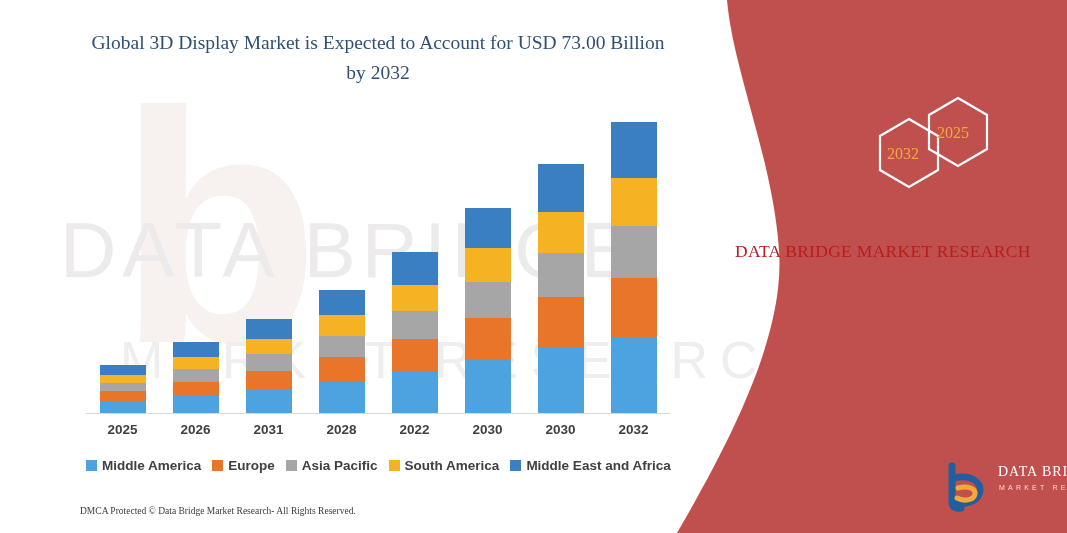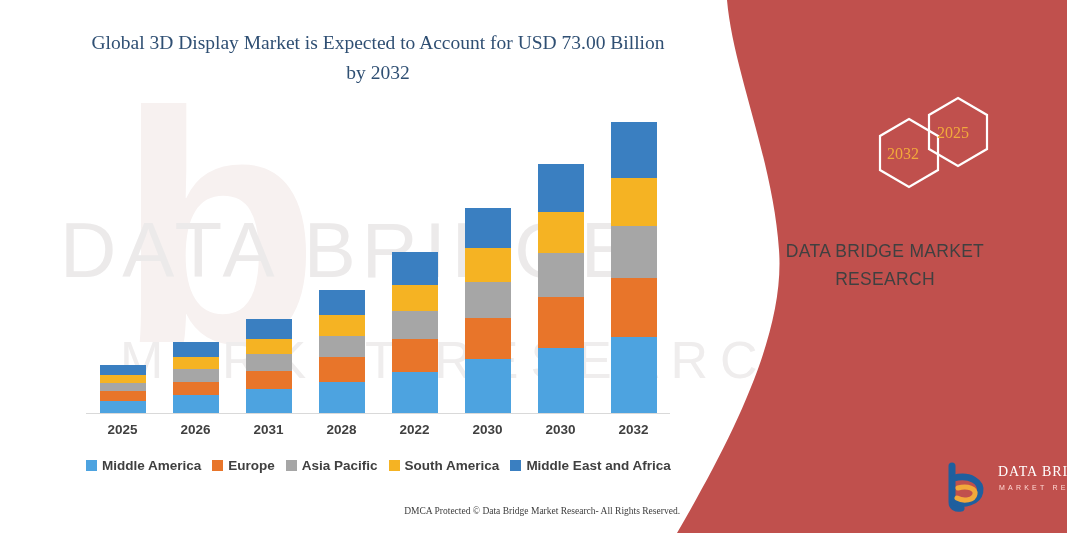--- a/index.html
+++ b/index.html
@@ -153,21 +153,21 @@
     color: #404040;
     font-weight: bold;
   }
 
   .footer {
     position: absolute;
     left: 80px;
     top: 506px;
     width: 600px;
     display: flex;
-    justify-content: flex-end;
+    justify-content: space-between;
     font-size: 9.5px;
     color: #3c3c3c;
     font-family: "Liberation Serif", serif;
   }
 
   
   .panel {
     position: absolute;
     right: 0;
     top: 0;
@@ -206,25 +206,24 @@
     position: absolute;
     color: #f2a93b;
     font-size: 16px;
     font-family: "Liberation Serif", serif;
   }
   .brand {
     position: absolute;
     left: 68px;
     top: 237px;
     width: 300px;
-    text-align: center;
-    color: #404040;
+    color: #b91c1c;
     font-size: 17.5px;
     line-height: 28px;
-    font-family: Liberation Sans, sans-serif;
+    font-family: Liberation Serif, serif;
     letter-spacing: 0.3px;
     z-index: 4;
   }
   .dbmr-logo {
     position: absolute;
     left: 275px;
     top: 462px;
     width: 190px;
     height: 52px;
     z-index: 4;

